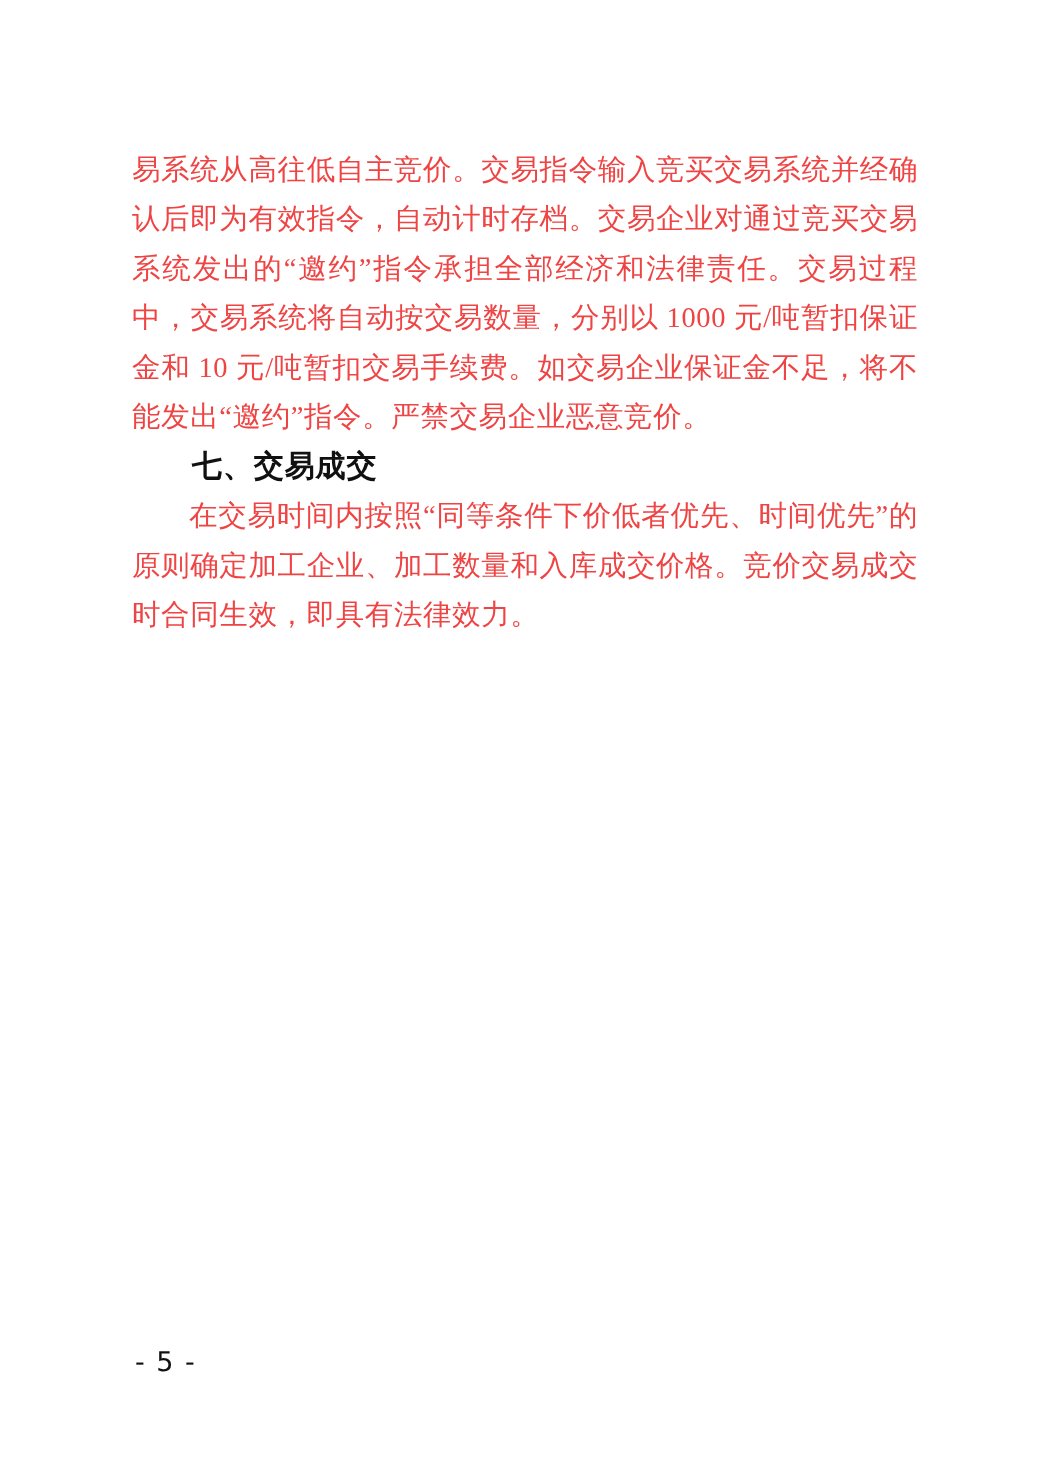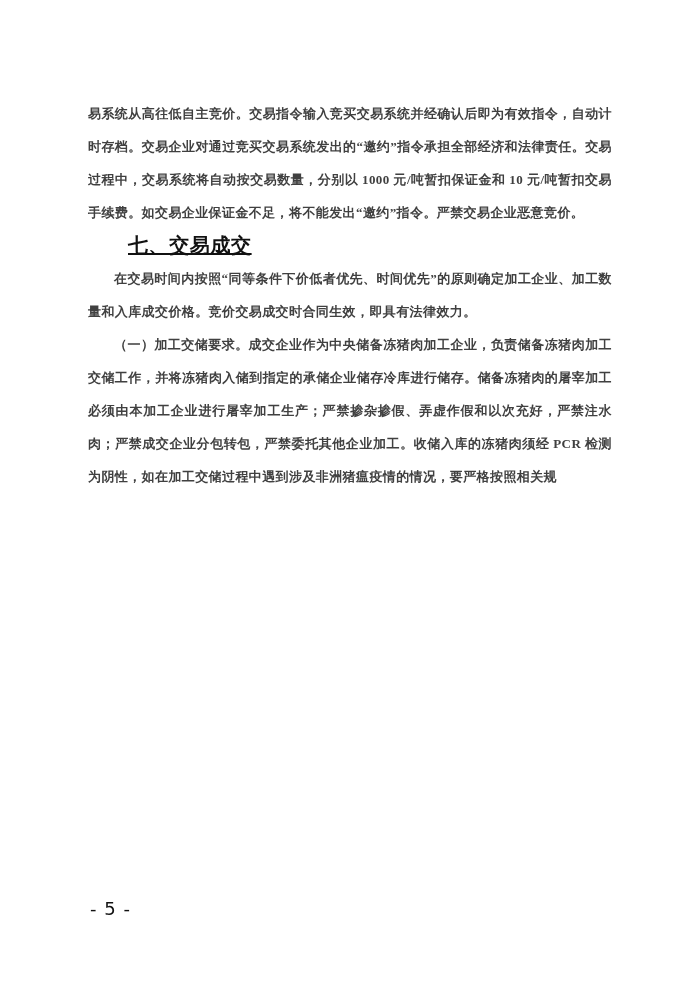--- a/index.html
+++ b/index.html
@@ -17,58 +17,55 @@
   }
   .content {
     position: absolute;
     left: 88px;
     top: 97px;
     width: 524px;
   }
   .para {
     margin: 0;
     font-family: "Liberation Serif", "DejaVu Serif", serif;
-    font-size: 13px;
+    font-size: 19px;
     line-height: 33px;
     letter-spacing: 0.4px;
     text-align: justify;
     text-justify: inter-ideograph;
-    color: #404040;
+    color: #ef4444;
     word-break: break-all;
-    font-weight: bold;
   }
   .para.indent {
     text-indent: 2em;
   }
   .section-heading {
     margin: 0;
     font-family: "Liberation Sans", "DejaVu Sans", sans-serif;
     font-weight: 700;
     font-size: 20px;
     line-height: 33px;
     letter-spacing: 0.6px;
     text-indent: 2em;
     text-align: left;
     color: #111111;
-    text-decoration: underline;
   }
   .page-number {
     position: absolute;
     left: 90px;
     top: 898px;
     font-family: "DejaVu Sans", "Liberation Sans", sans-serif;
     font-size: 18px;
     letter-spacing: 1px;
     color: #111111;
   }
 </style>
 </head>
 <body>
 
 <div class="page">
   <div class="content">
     <p class="para">易系统从高往低自主竞价。交易指令输入竞买交易系统并经确认后即为有效指令，自动计时存档。交易企业对通过竞买交易系统发出的“邀约”指令承担全部经济和法律责任。交易过程中，交易系统将自动按交易数量，分别以 1000 元/吨暂扣保证金和 10 元/吨暂扣交易手续费。如交易企业保证金不足，将不能发出“邀约”指令。严禁交易企业恶意竞价。</p>
     <h2 class="section-heading">七、交易成交</h2>
     <p class="para indent">在交易时间内按照“同等条件下价低者优先、时间优先”的原则确定加工企业、加工数量和入库成交价格。竞价交易成交时合同生效，即具有法律效力。</p>
-    <p class="para indent">（一）加工交储要求。成交企业作为中央储备冻猪肉加工企业，负责储备冻猪肉加工交储工作，并将冻猪肉入储到指定的承储企业储存冷库进行储存。储备冻猪肉的屠宰加工必须由本加工企业进行屠宰加工生产；严禁掺杂掺假、弄虚作假和以次充好，严禁注水肉；严禁成交企业分包转包，严禁委托其他企业加工。收储入库的冻猪肉须经 PCR 检测为阴性，如在加工交储过程中遇到涉及非洲猪瘟疫情的情况，要严格按照相关规</p>
   </div>
   <div class="page-number">- 5 -</div>
 </div>
 
 </body></html>

